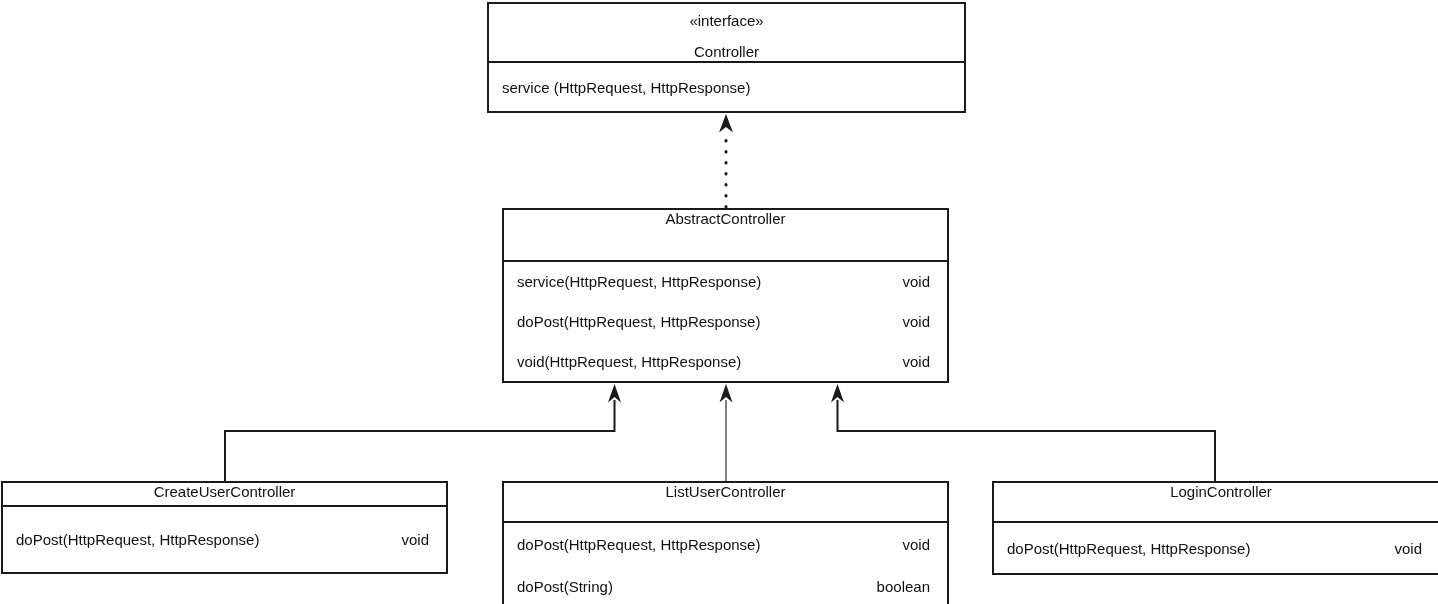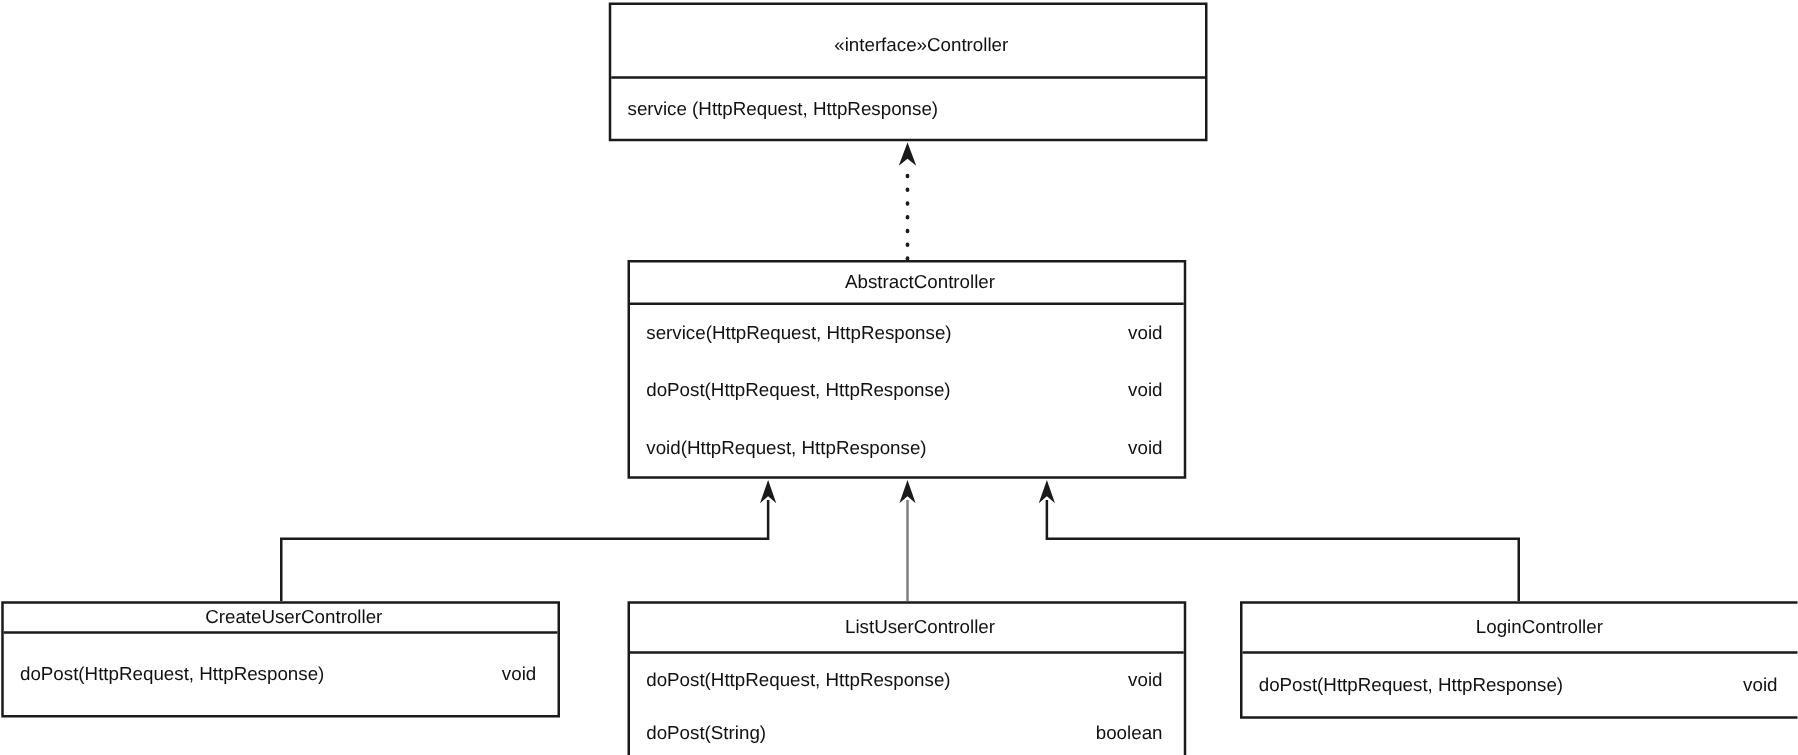--- a/index.html
+++ b/index.html
@@ -14,43 +14,42 @@
   .edges { position: absolute; left: 0; top: 0; width: 1438px; height: 604px; }
 
   .class-box {
     position: absolute;
     background: #ffffff;
     border: 2px solid #1a1a1a;
     display: flex; flex-direction: column;
   }
   .class-title {
     border-bottom: 2px solid #1a1a1a;
-    display: flex; flex-direction: row;
-    align-items: center; justify-content: center;
+    display: flex; flex-direction: column;
+    align-items: center; justify-content: space-between;
     line-height: 18px;
     flex: 0 0 auto;
-    padding-left: 21px;
   }
   .methods { display: flex; flex-direction: column; flex: 1 1 auto; }
   .method-row {
     display: flex; align-items: center; justify-content: space-between;
     padding: 0 17px 0 13px;
     white-space: nowrap; overflow: hidden;
   }
   .method-row .sig { text-align: left; }
   .method-row .ret { text-align: right; padding-left: 20px; }
 
   
   #box-controller { left: 487px; top: 2px; width: 479px; height: 111px; }
   #box-controller .class-title { height: 59px; padding-top: 8px; }
   #box-controller .method-row { flex: 1 1 auto; }
 
   
   #box-abstract { left: 502px; top: 208px; width: 447px; height: 175px; }
-  #box-abstract .class-title { height: 34px; }
+  #box-abstract .class-title { height: 52px; }
   #box-abstract .method-row { flex: 1 1 0; gap: 27px; }
 
   
   #box-createuser { left: 1px; top: 481px; width: 447px; height: 93px; }
   #box-createuser .class-title { height: 24px; }
   #box-createuser .method-row { flex: 1 1 auto; }
 
   
   #box-listuser { left: 502px; top: 481px; width: 447px; height: 162px; }
   #box-listuser .class-title { height: 40px; }

